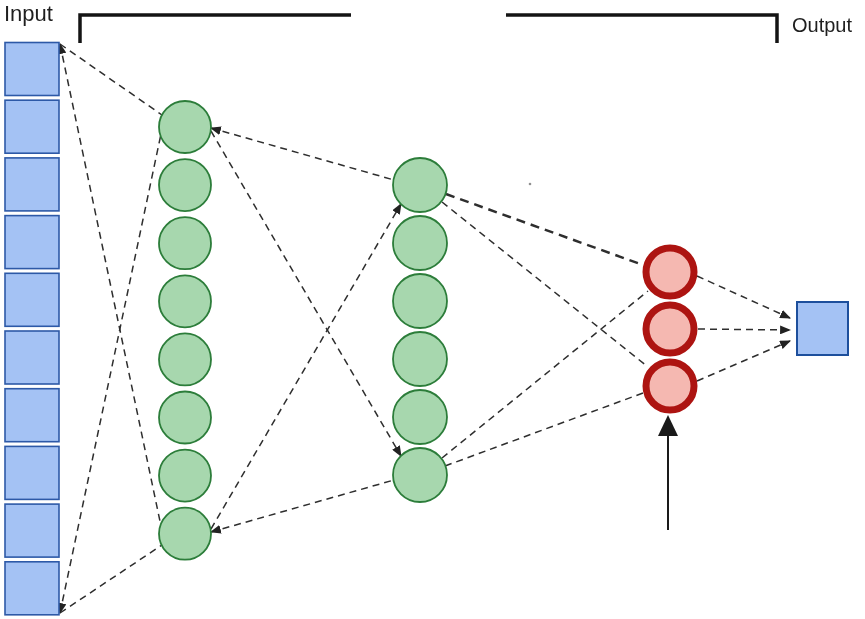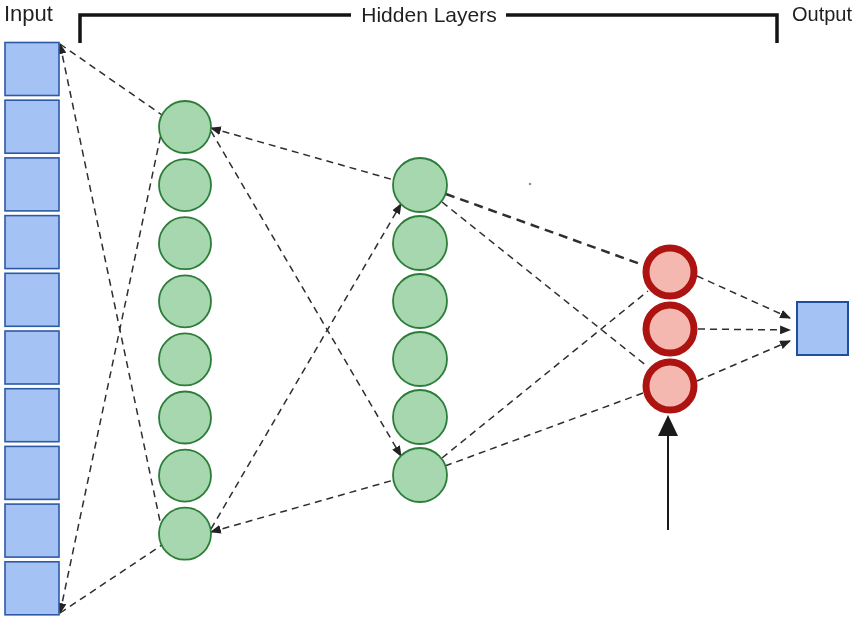--- a/index.html
+++ b/index.html
@@ -12,21 +12,21 @@
   }
   .canvas svg{position:absolute;left:0;top:0;}
   .lbl{
     position:absolute;
     color:#1f1f1f;
     white-space:nowrap;
     line-height:1.1;
   }
   .lbl-input   {left:4px;  top:2px;  font-size:22px;}
   .lbl-hidden  {left:429px; top:3px;  font-size:21px; transform:translateX(-50%);}
-  .lbl-output  {left:792px; top:3px;  font-size:20px;}
+  .lbl-output  {left:792px; top:14px;  font-size:20px;}
   .lbl-embed   {left:670px; top:528px; font-size:30px; transform:translateX(-50%);}
 </style>
 </head>
 <body>
 
 <div class="canvas">
 
   <svg id="network-svg" width="865" height="619" viewBox="0 0 865 619">
     <defs>
       <marker id="arrow-end" markerUnits="userSpaceOnUse" markerWidth="11" markerHeight="9" viewBox="0 0 10 8" refX="9" refY="4" orient="auto">
@@ -88,16 +88,15 @@
         <polyline points="80,43 80,15 351,15" fill="none" stroke="#141414" stroke-width="3.5"></polyline>
         <polyline points="506,15 777,15 777,43" fill="none" stroke="#141414" stroke-width="3.5"></polyline>
       </g>
     <g id="pointer-group">
         <line x1="668" y1="530" x2="668" y2="434" stroke="#1a1a1a" stroke-width="2"></line>
         <polygon points="668,415 658,436 678,436" fill="#1a1a1a"></polygon>
       </g>
   </svg>
 
   <div class="lbl lbl-input">Input</div>
-  <div class="lbl lbl-hidden">Hidden Layers</div>
   <div class="lbl lbl-output">Output</div>
 
 </div>
 
 </body></html>

